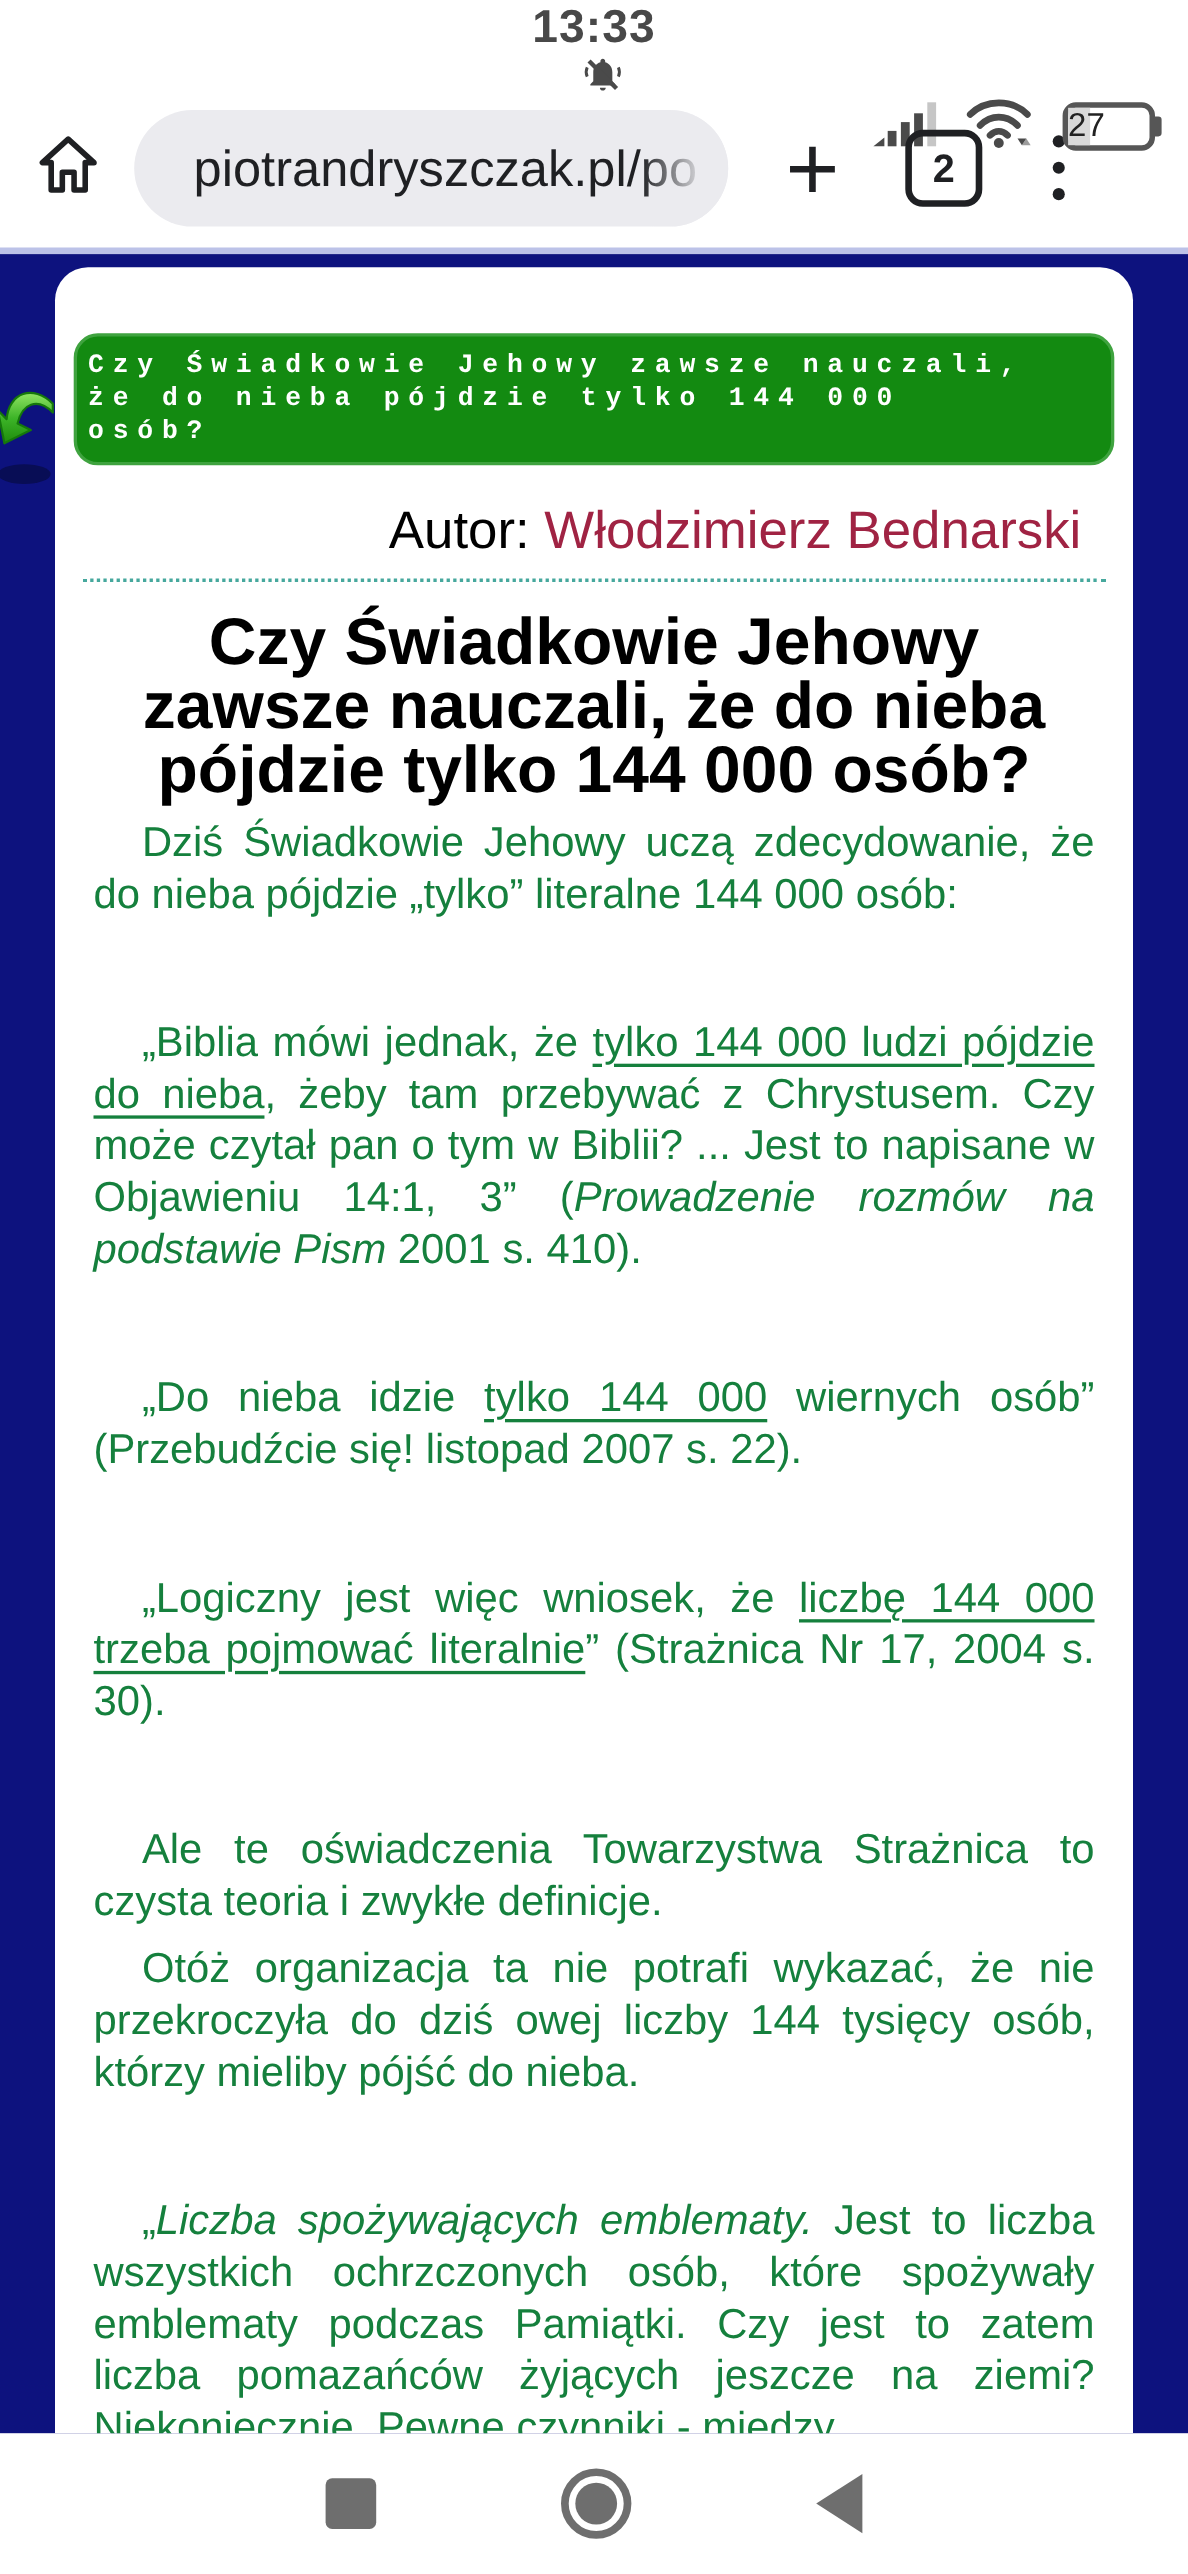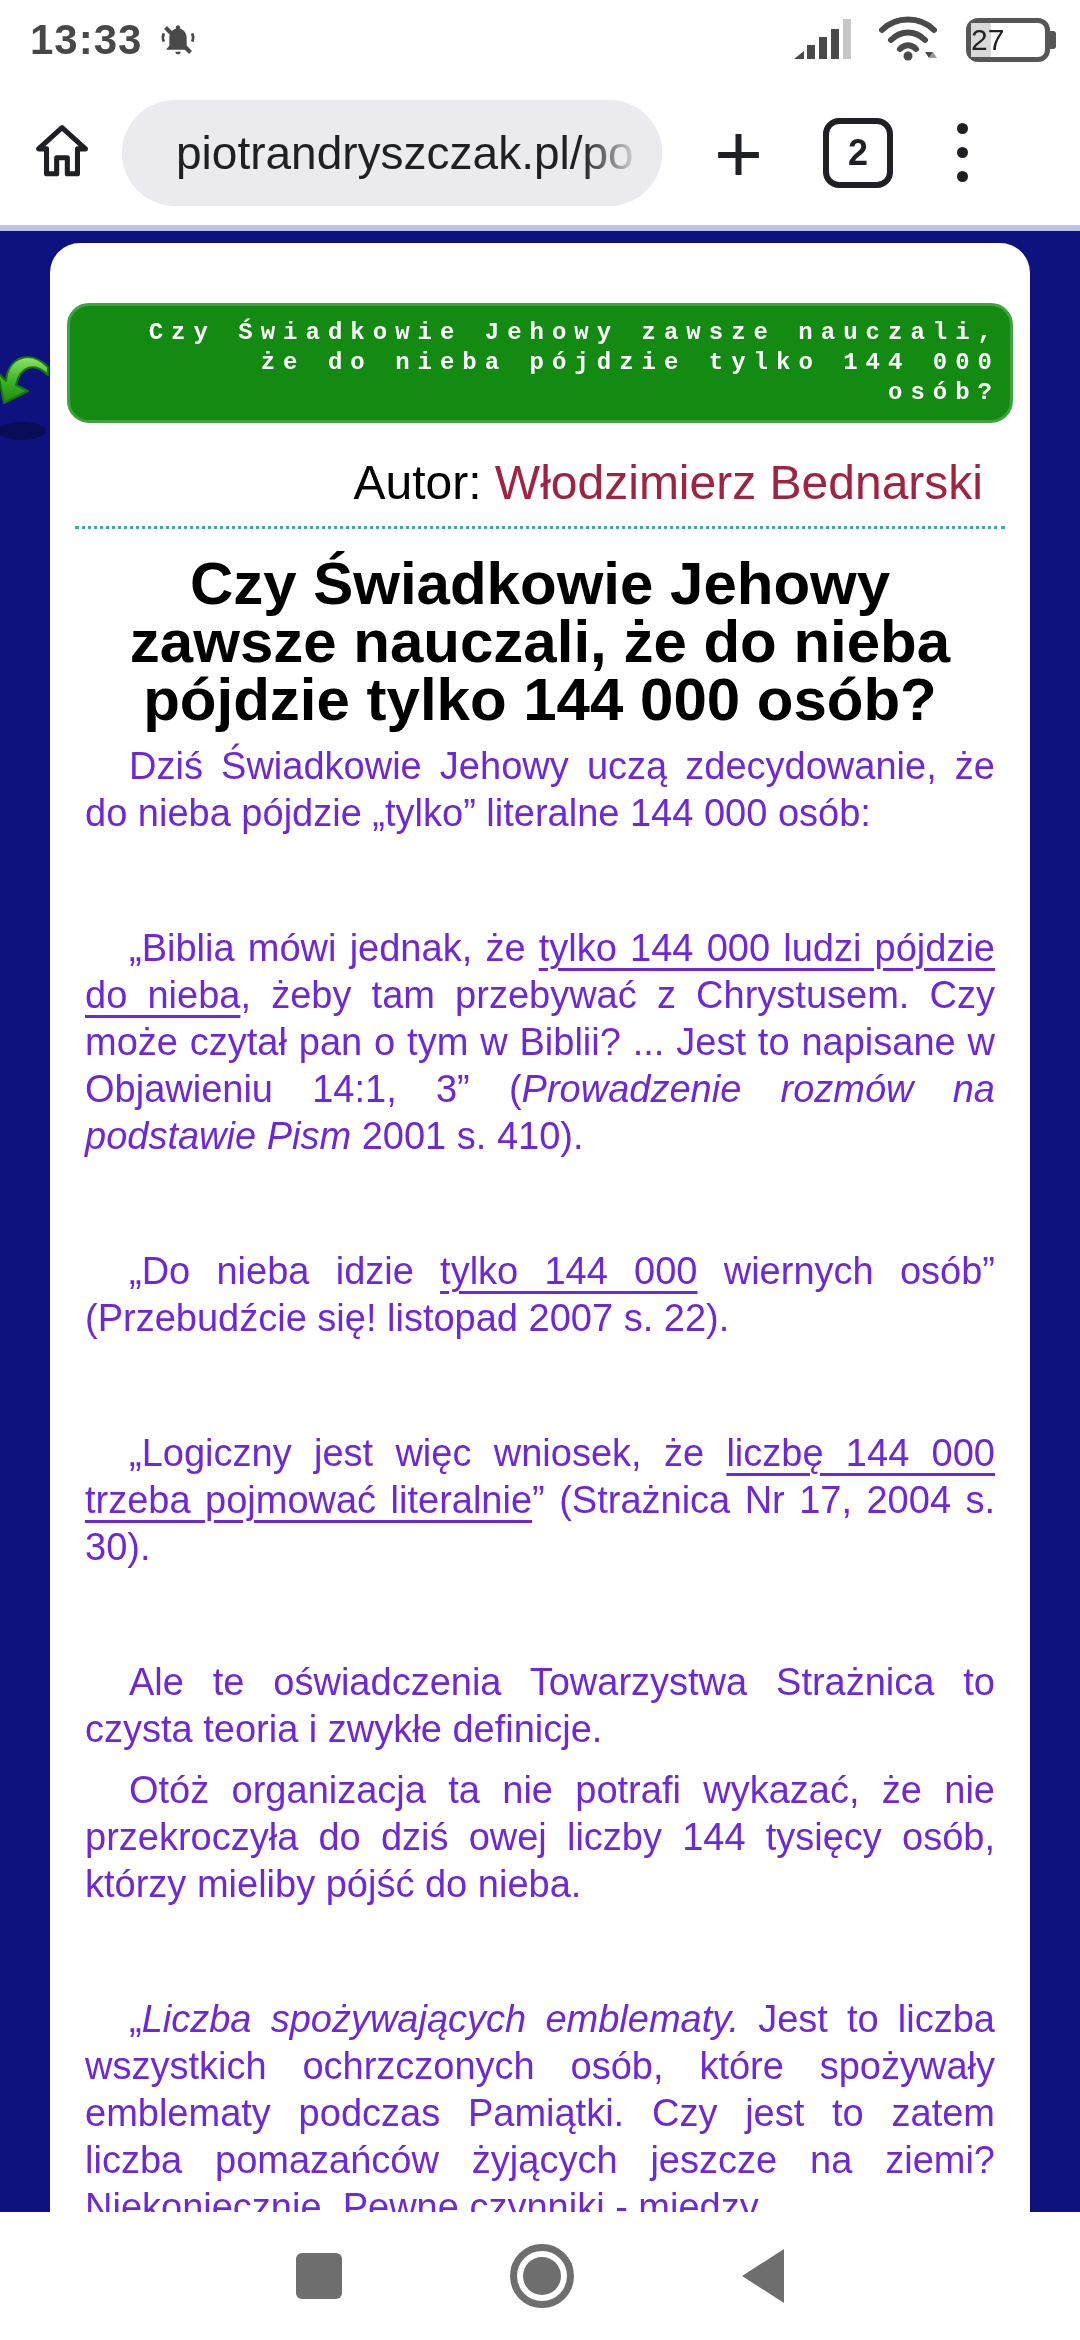--- a/index.html
+++ b/index.html
@@ -1,21 +1,21 @@
 <!DOCTYPE html>
 <html><head>
 <meta charset="utf-8">
 <style>
   html,body{margin:0;padding:0;}
   body{
     width:1080px;height:2340px;overflow:hidden;background:#fff;
     font-family:"Liberation Sans",sans-serif;position:relative;
   }
   
-  .status-bar{height:80px;background:#fff;display:flex;align-items:center;padding:0 30px;box-sizing:border-box;}
+  .status-bar{height:80px;background:#fff;display:flex;align-items:center;padding:0 30px;box-sizing:border-box;flex-direction:column;}
   .time{font-size:42px;font-weight:700;color:#484848;letter-spacing:1px;}
   .bell{margin-left:16px;display:flex;align-items:center;}
   .sb-right{margin-left:auto;display:flex;align-items:center;gap:26px;}
   .battery{position:relative;width:84px;height:44px;border:5px solid #565656;border-radius:12px;display:flex;align-items:center;justify-content:flex-start;box-sizing:border-box;}
   .battery .fill{position:absolute;left:0;top:0;bottom:0;width:27%;background:#d9d9d9;}
   .battery .pct{position:relative;font-size:30px;color:#222;font-weight:400;z-index:1;}
   .battery .nub{position:absolute;right:-11px;top:50%;transform:translateY(-50%);width:7px;height:18px;background:#565656;border-radius:0 3px 3px 0;}
   
   .toolbar{height:145px;background:#fff;display:flex;align-items:center;padding:0 30px;box-sizing:border-box;}
   .url-pill{position:relative;margin-left:28px;width:540px;height:106px;background:#ebebef;border-radius:53px;display:flex;align-items:center;padding:0 32px;box-sizing:border-box;overflow:hidden;}
@@ -23,26 +23,26 @@
   .url-fade{position:absolute;right:0;top:0;bottom:0;width:80px;background:linear-gradient(90deg,rgba(235,235,239,0),#ebebef 75%);}
   .plus-btn{margin-left:52px;font-size:84px;font-weight:400;color:#1f2023;line-height:60px;height:70px;display:flex;align-items:center;}
   .tab-btn{margin-left:60px;width:58px;height:58px;border:6px solid #1f2023;border-radius:16px;display:flex;align-items:center;justify-content:center;font-size:36px;font-weight:700;color:#1f2023;box-sizing:content-box;}
   .kebab{margin-left:58px;display:flex;flex-direction:column;gap:13px;padding:6px;}
   .kebab i{width:11px;height:11px;border-radius:50%;background:#1f2023;}
   .toolbar-divider{height:6px;background:#bcc2e8;}
   
   .page{position:relative;height:1981px;background:#0d127e;overflow:hidden;}
   .card{position:absolute;left:50px;right:50px;top:12px;bottom:0;background:#fff;border-radius:30px 30px 0 0;padding:0 35px;box-sizing:border-box;}
   .back-arrow{position:absolute;left:0;top:100px;width:50px;height:140px;}
-  .banner{margin:60px -18px 0;background:#138a11;border:3px solid #3fa33f;border-radius:22px;padding:12px 10px;text-align:right;color:#fff;font-family:"Liberation Mono","DejaVu Sans Mono",monospace;font-weight:700;font-size:24px;line-height:30px;letter-spacing:8px;}
+  .banner{margin:60px -18px 0;background:#138a11;border:3px solid #3fa33f;border-radius:22px;padding:12px 10px;text-align:left;color:#fff;font-family:"Liberation Mono","DejaVu Sans Mono",monospace;font-weight:700;font-size:24px;line-height:30px;letter-spacing:8px;}
   .author{margin-top:32px;text-align:right;padding-right:12px;font-size:48px;color:#000;}
   .author .name{color:#a02343;}
   .dotted-divider{border-bottom:3px dotted #46a89d;margin:16px -10px 0;}
   .heading{margin-top:26px;text-align:center;font-weight:700;font-size:60px;line-height:58px;color:#000;}
-  .article-body p{margin:14px 0 0;font-size:38px;line-height:47px;text-align:justify;text-indent:44px;color:#6d28d9;}
+  .article-body p{margin:14px 0 0;font-size:38px;line-height:47px;text-align:justify;text-indent:44px;color:#15803d;}
   .article-body p.gap{margin-top:88px;}
   .article-body u{text-decoration-thickness:3px;text-underline-offset:7px;}
   
   .navbar{height:128px;background:#fff;display:flex;align-items:center;justify-content:center;gap:168px;}
   .nav-square{width:46px;height:46px;border-radius:6px;background:#6e6e6e;}
   .nav-circle{width:64px;height:64px;border:7px solid #6e6e6e;border-radius:50%;box-sizing:border-box;display:flex;align-items:center;justify-content:center;}
   .nav-circle i{width:38px;height:38px;border-radius:50%;background:#6e6e6e;}
   .nav-triangle{width:0;height:0;border-top:27px solid transparent;border-bottom:27px solid transparent;border-right:42px solid #6e6e6e;}
 </style>
 </head>

